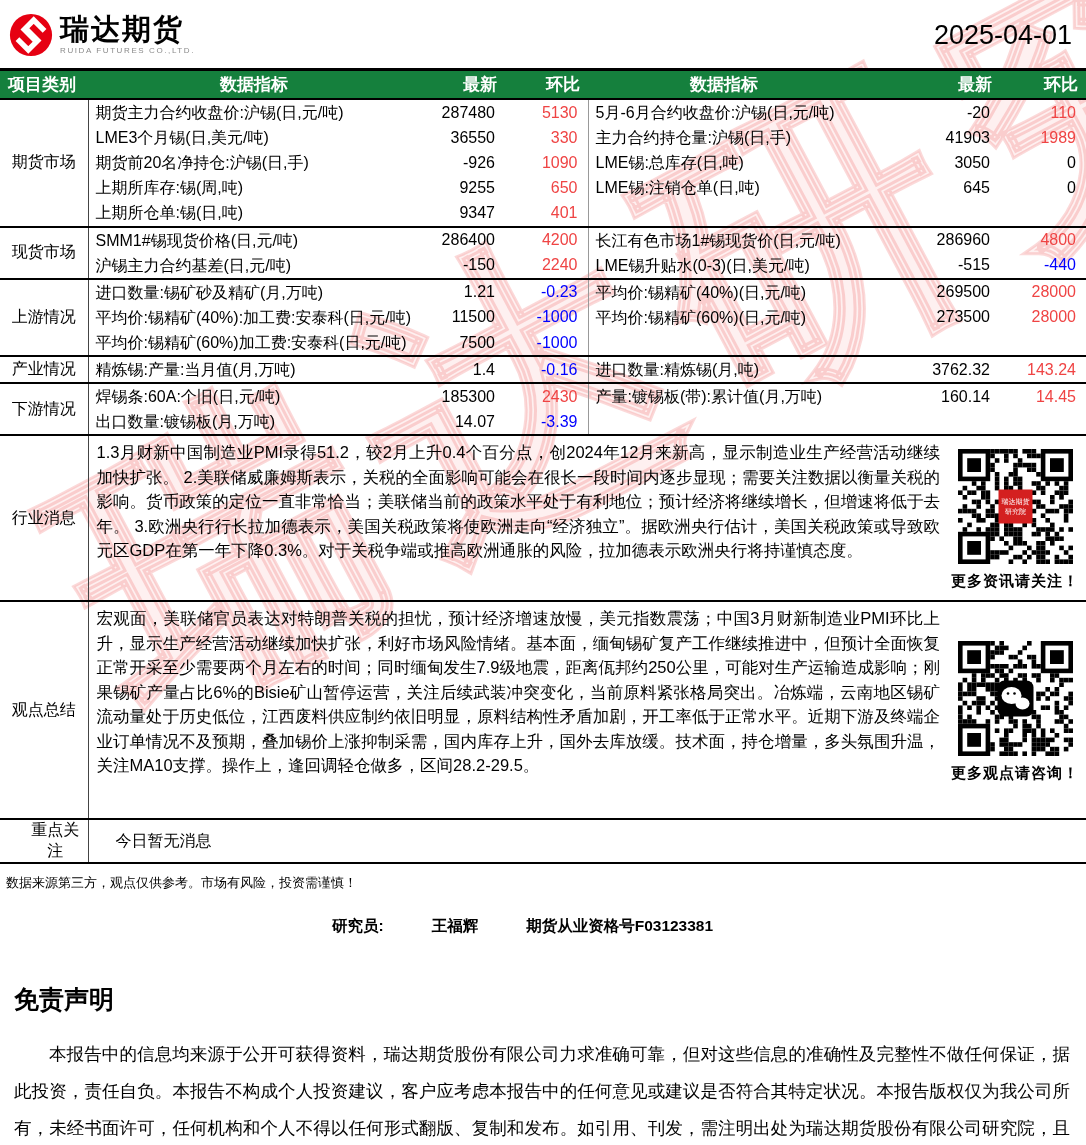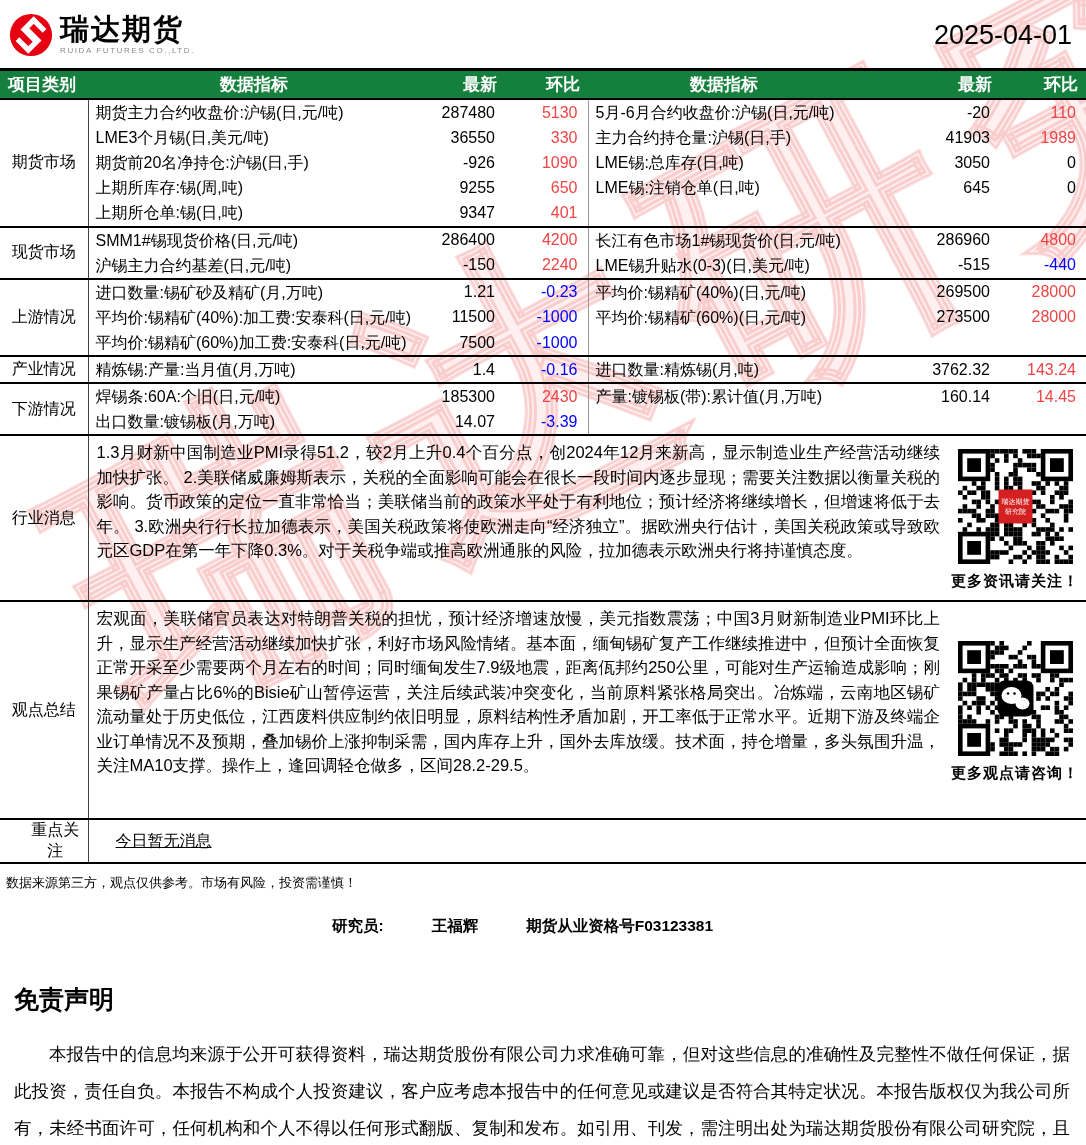--- a/index.html
+++ b/index.html
@@ -683,21 +683,21 @@
                 <circle cx="49.99999999999999" cy="52.49999999999999" r="1.3" fill="#000"></circle>
                 <circle cx="56.49999999999999" cy="52.49999999999999" r="1.3" fill="#000"></circle>
               </svg>
               <div class="qr-caption">更多观点请咨询！</div>
             </div>
           </div>
         </td>
       </tr>
       <tr class="sec-start last-row">
         <td class="cat">重点关注</td>
-        <td class="focus-cell" colspan="6" style="height: 22px; text-decoration: underline;">今日暂无消息</td>
+        <td class="focus-cell" colspan="6" style="height: 22px;">今日暂无消息</td>
       </tr>
     </tbody>
 </table>
 
 <div class="footnote">数据来源第三方，观点仅供参考。市场有风险，投资需谨慎！</div>
 
 <div class="researcher">
   <span class="lbl">研究员:</span>
   <span>王福辉</span>
   <span>期货从业资格号F03123381</span>

